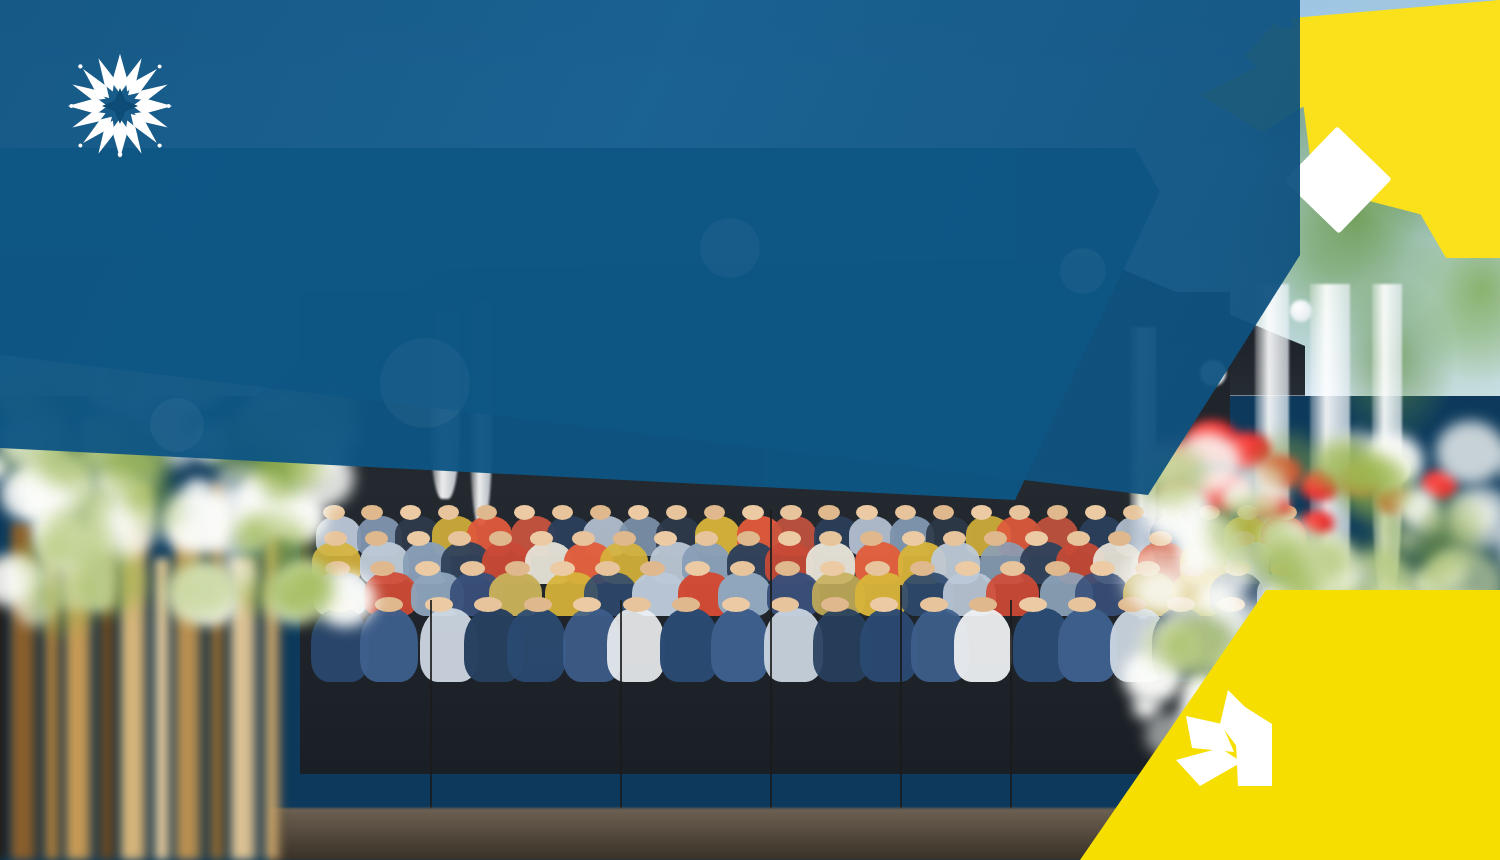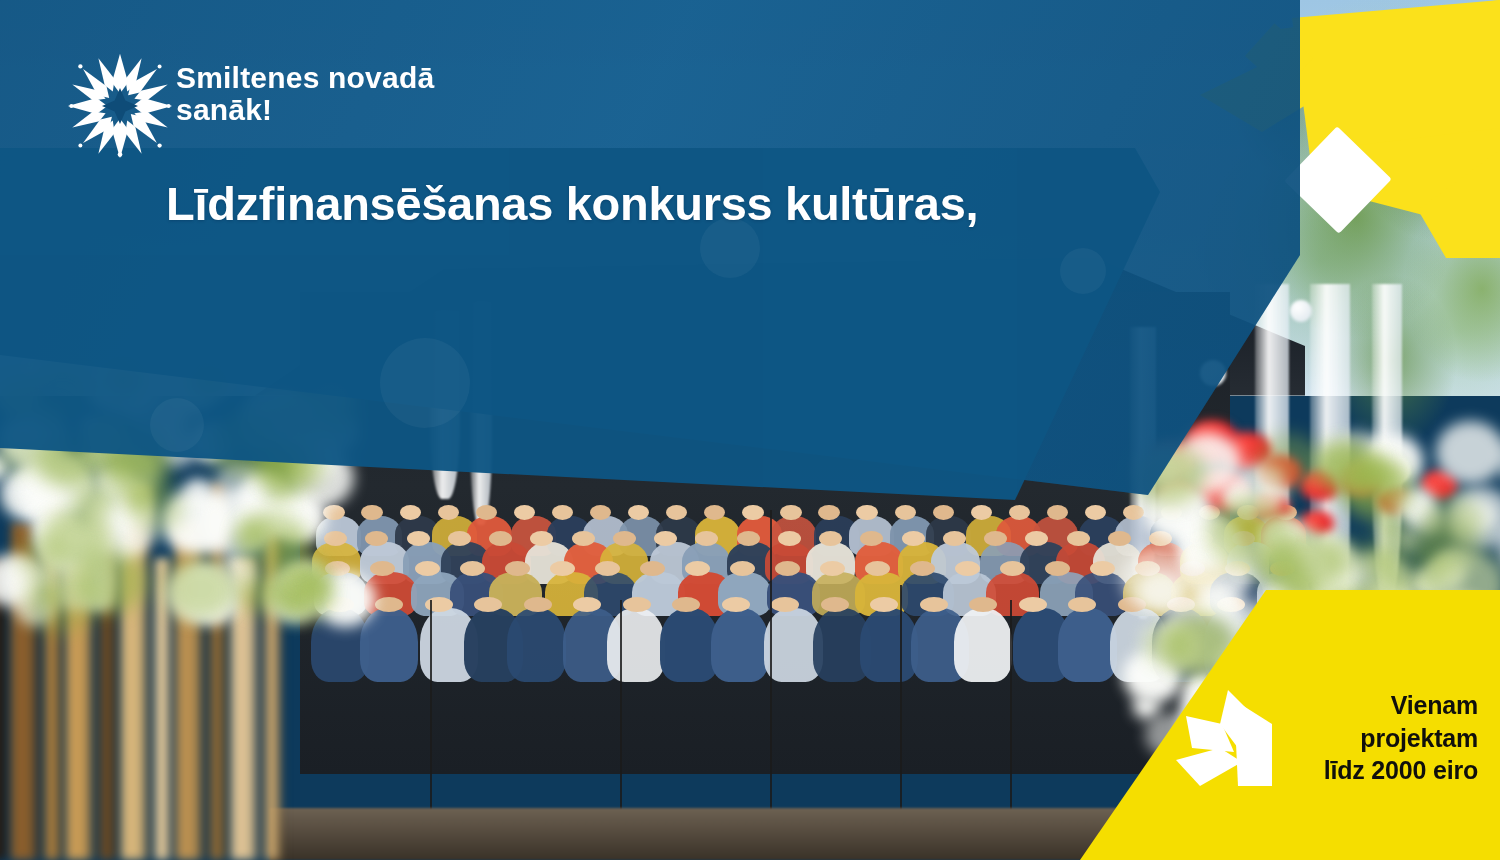--- a/index.html
+++ b/index.html
@@ -705,39 +705,29 @@
         <circle cx="104" cy="104" r="2.4"></circle>
         <circle cx="16" cy="104" r="2.2"></circle>
         <circle cx="60" cy="114" r="2.6"></circle>
         <circle cx="6" cy="60" r="2.2"></circle>
         <circle cx="114" cy="60" r="2.2"></circle>
       </g>
       <polygon points="60,40 66,54 80,60 66,66 60,80 54,66 40,60 54,54" fill="#0e4c78"></polygon>
     </svg>
   </div>
 
-  <div class="brand">
-    <div>Smiltenes novadā</div>
-    <div>sanāk!</div>
-  </div>
 
   <div class="headline">
-    <div>Līdzfinansēšanas konkurss kultūras,</div>
   </div>
 
   <div class="badge2"></div>
   <div class="badge-leaf">
     <svg viewBox="0 0 96 104" width="96" height="104" aria-hidden="true">
       <g fill="#ffffff">
         <polygon points="52,0 74,22 62,58 44,34"></polygon>
         <polygon points="10,26 46,34 58,62 16,58"></polygon>
         <polygon points="0,70 44,58 66,72 24,96"></polygon>
         <polygon points="58,10 96,34 96,96 62,96"></polygon>
       </g>
     </svg>
   </div>
-  <div class="badge-text">
-    <div>Vienam</div>
-    <div>projektam</div>
-    <div>līdz 2000 eiro</div>
-  </div>
 
 </div>
 
 </body></html>

